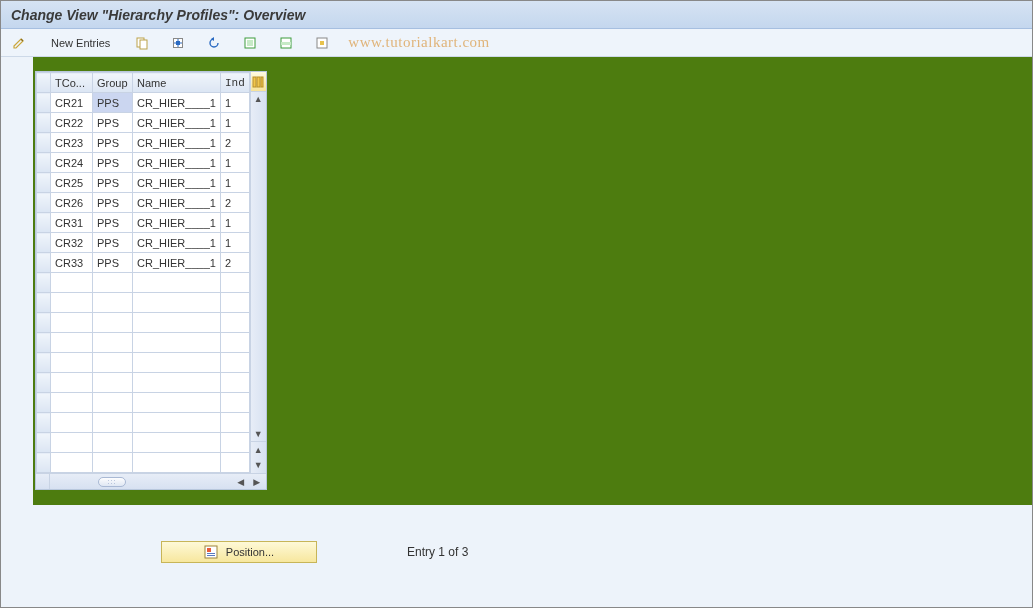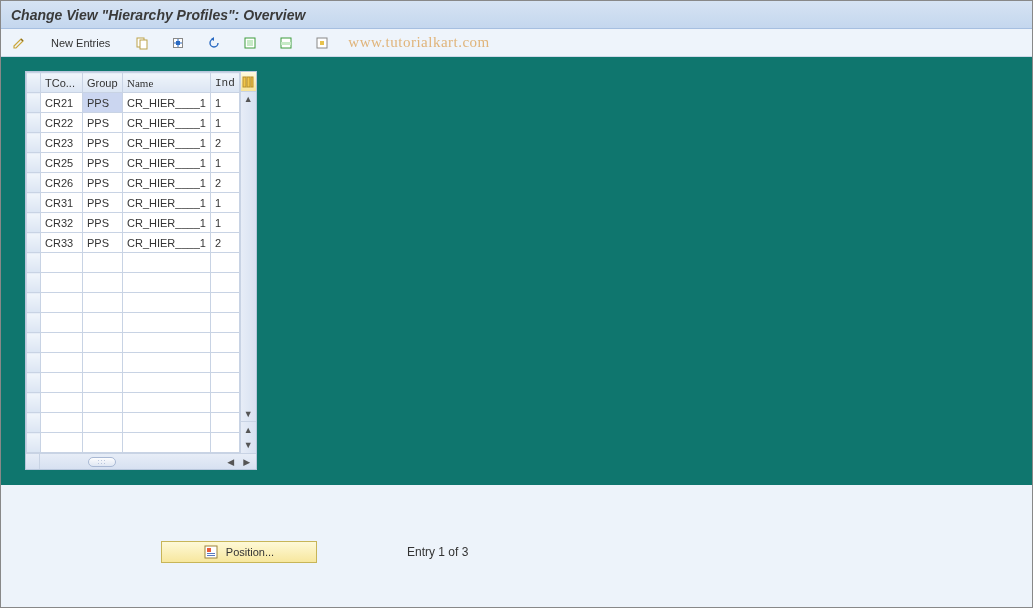--- a/index.html
+++ b/index.html
@@ -51,22 +51,23 @@
       color: #333;
       padding: 0 6px;
     }
     .watermark {
       font-size: 15px;
       color: #e0b47a;
       font-family: 'Comic Sans MS', cursive;
       letter-spacing: .5px;
     }
     .content {
-      padding: 14px 24px;
-      background: #0f766e;
+      padding: 14px 2px;
+      background: #4d7c0f;
+      margin-left: 32px;
     }
     .grid-wrap {
       display: inline-block;
       border: 1px solid #b8c7dc;
       background: #e1e9f5;
       position: relative;
     }
     .grid-inner {
       display: flex;
     }
@@ -94,21 +95,21 @@
       font-family: Arial, sans-serif;
     }
     .rowhdr {
       width: 14px;
       min-width: 14px;
       background: linear-gradient(to bottom, #f0f5fb 0%, #dbe5f3 100%) !important;
       border: 1px solid #c8d3e4;
     }
     .col-tco { width: 42px; }
     .col-grp { width: 40px; }
-    .col-name { width: 88px; font-family: Liberation Serif, serif; }
+    .col-name { width: 88px; }
     .col-ind { width: 16px; font-family: Liberation Mono, monospace; }
     .grid-table td.cell { background:#fff; }
     .selected-cell { background: #cbd6f0 !important; }
     .vsb {
       width: 16px;
       background: linear-gradient(to right,#e7edf7,#d7e1f1);
       border-left: 1px solid #c8d3e4;
       display: flex;
       flex-direction: column;
       align-items: center;
@@ -256,20 +257,27 @@
               <td class="cell col-grp">PPS</td>
               <td class="cell col-name">CR_HIER____1</td>
               <td class="cell col-ind">1</td>
             </tr>
             <tr>
               <td class="rowhdr"></td>
               <td class="cell col-tco">CR23</td>
               <td class="cell col-grp">PPS</td>
               <td class="cell col-name">CR_HIER____1</td>
               <td class="cell col-ind">2</td>
+            </tr>
+            <tr>
+              <td class="rowhdr"></td>
+              <td class="cell col-tco">CR24</td>
+              <td class="cell col-grp">PPS</td>
+              <td class="cell col-name">CR_HIER____1</td>
+              <td class="cell col-ind">1</td>
             </tr>
             <tr>
               <td class="rowhdr"></td>
               <td class="cell col-tco">CR25</td>
               <td class="cell col-grp">PPS</td>
               <td class="cell col-name">CR_HIER____1</td>
               <td class="cell col-ind">1</td>
             </tr>
             <tr>
               <td class="rowhdr"></td>

